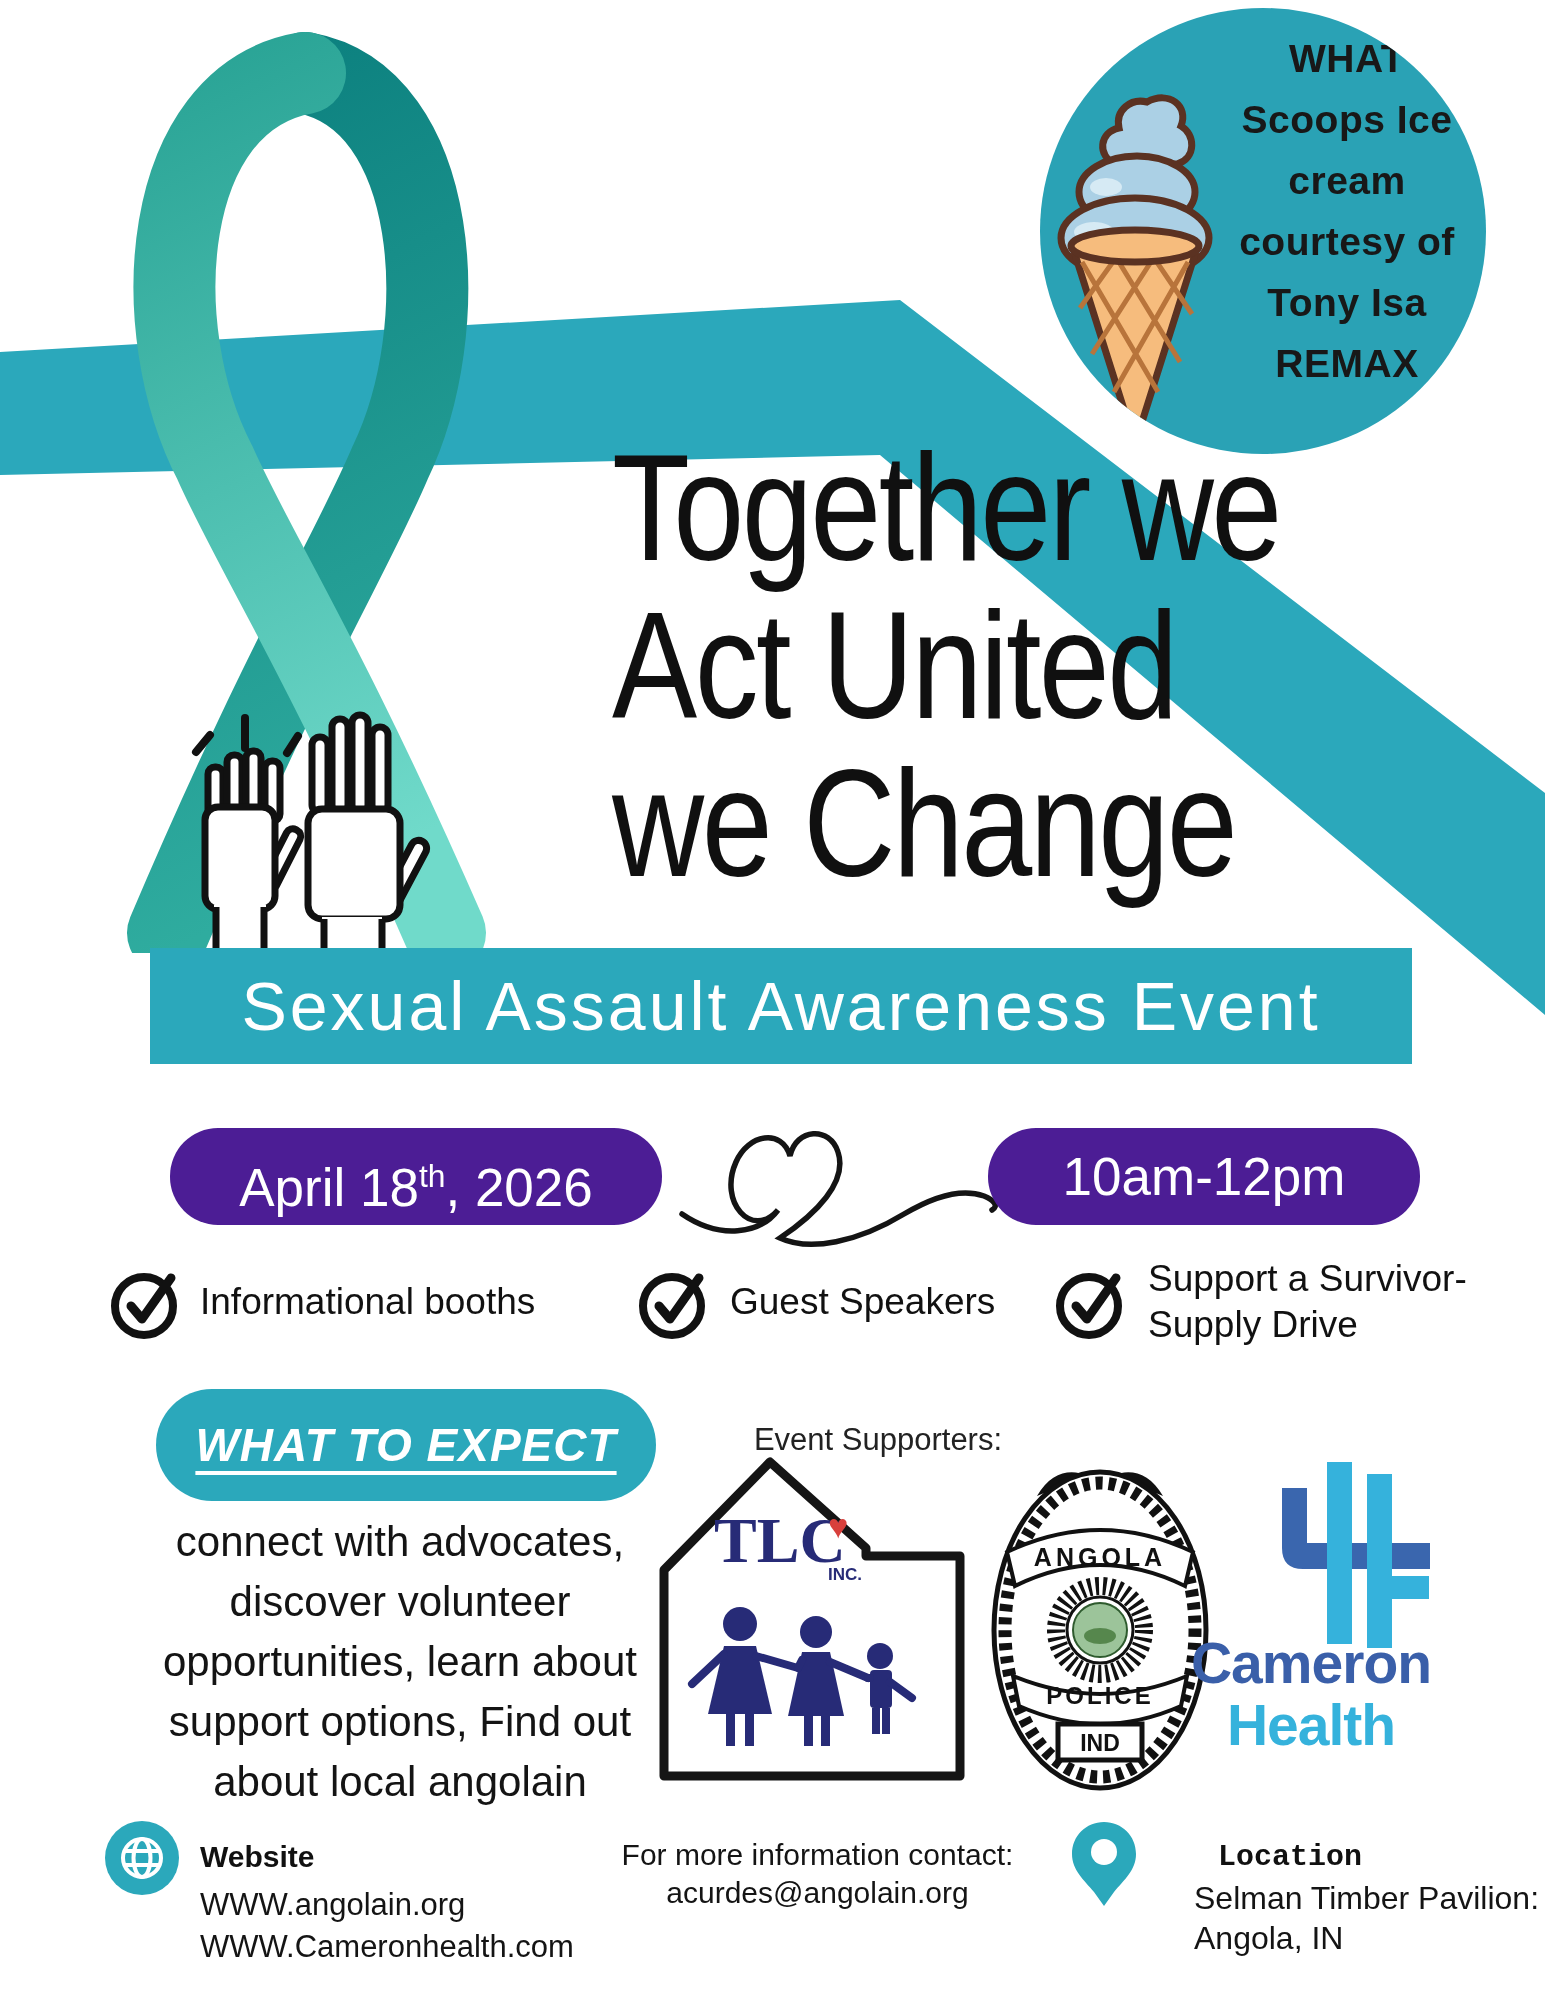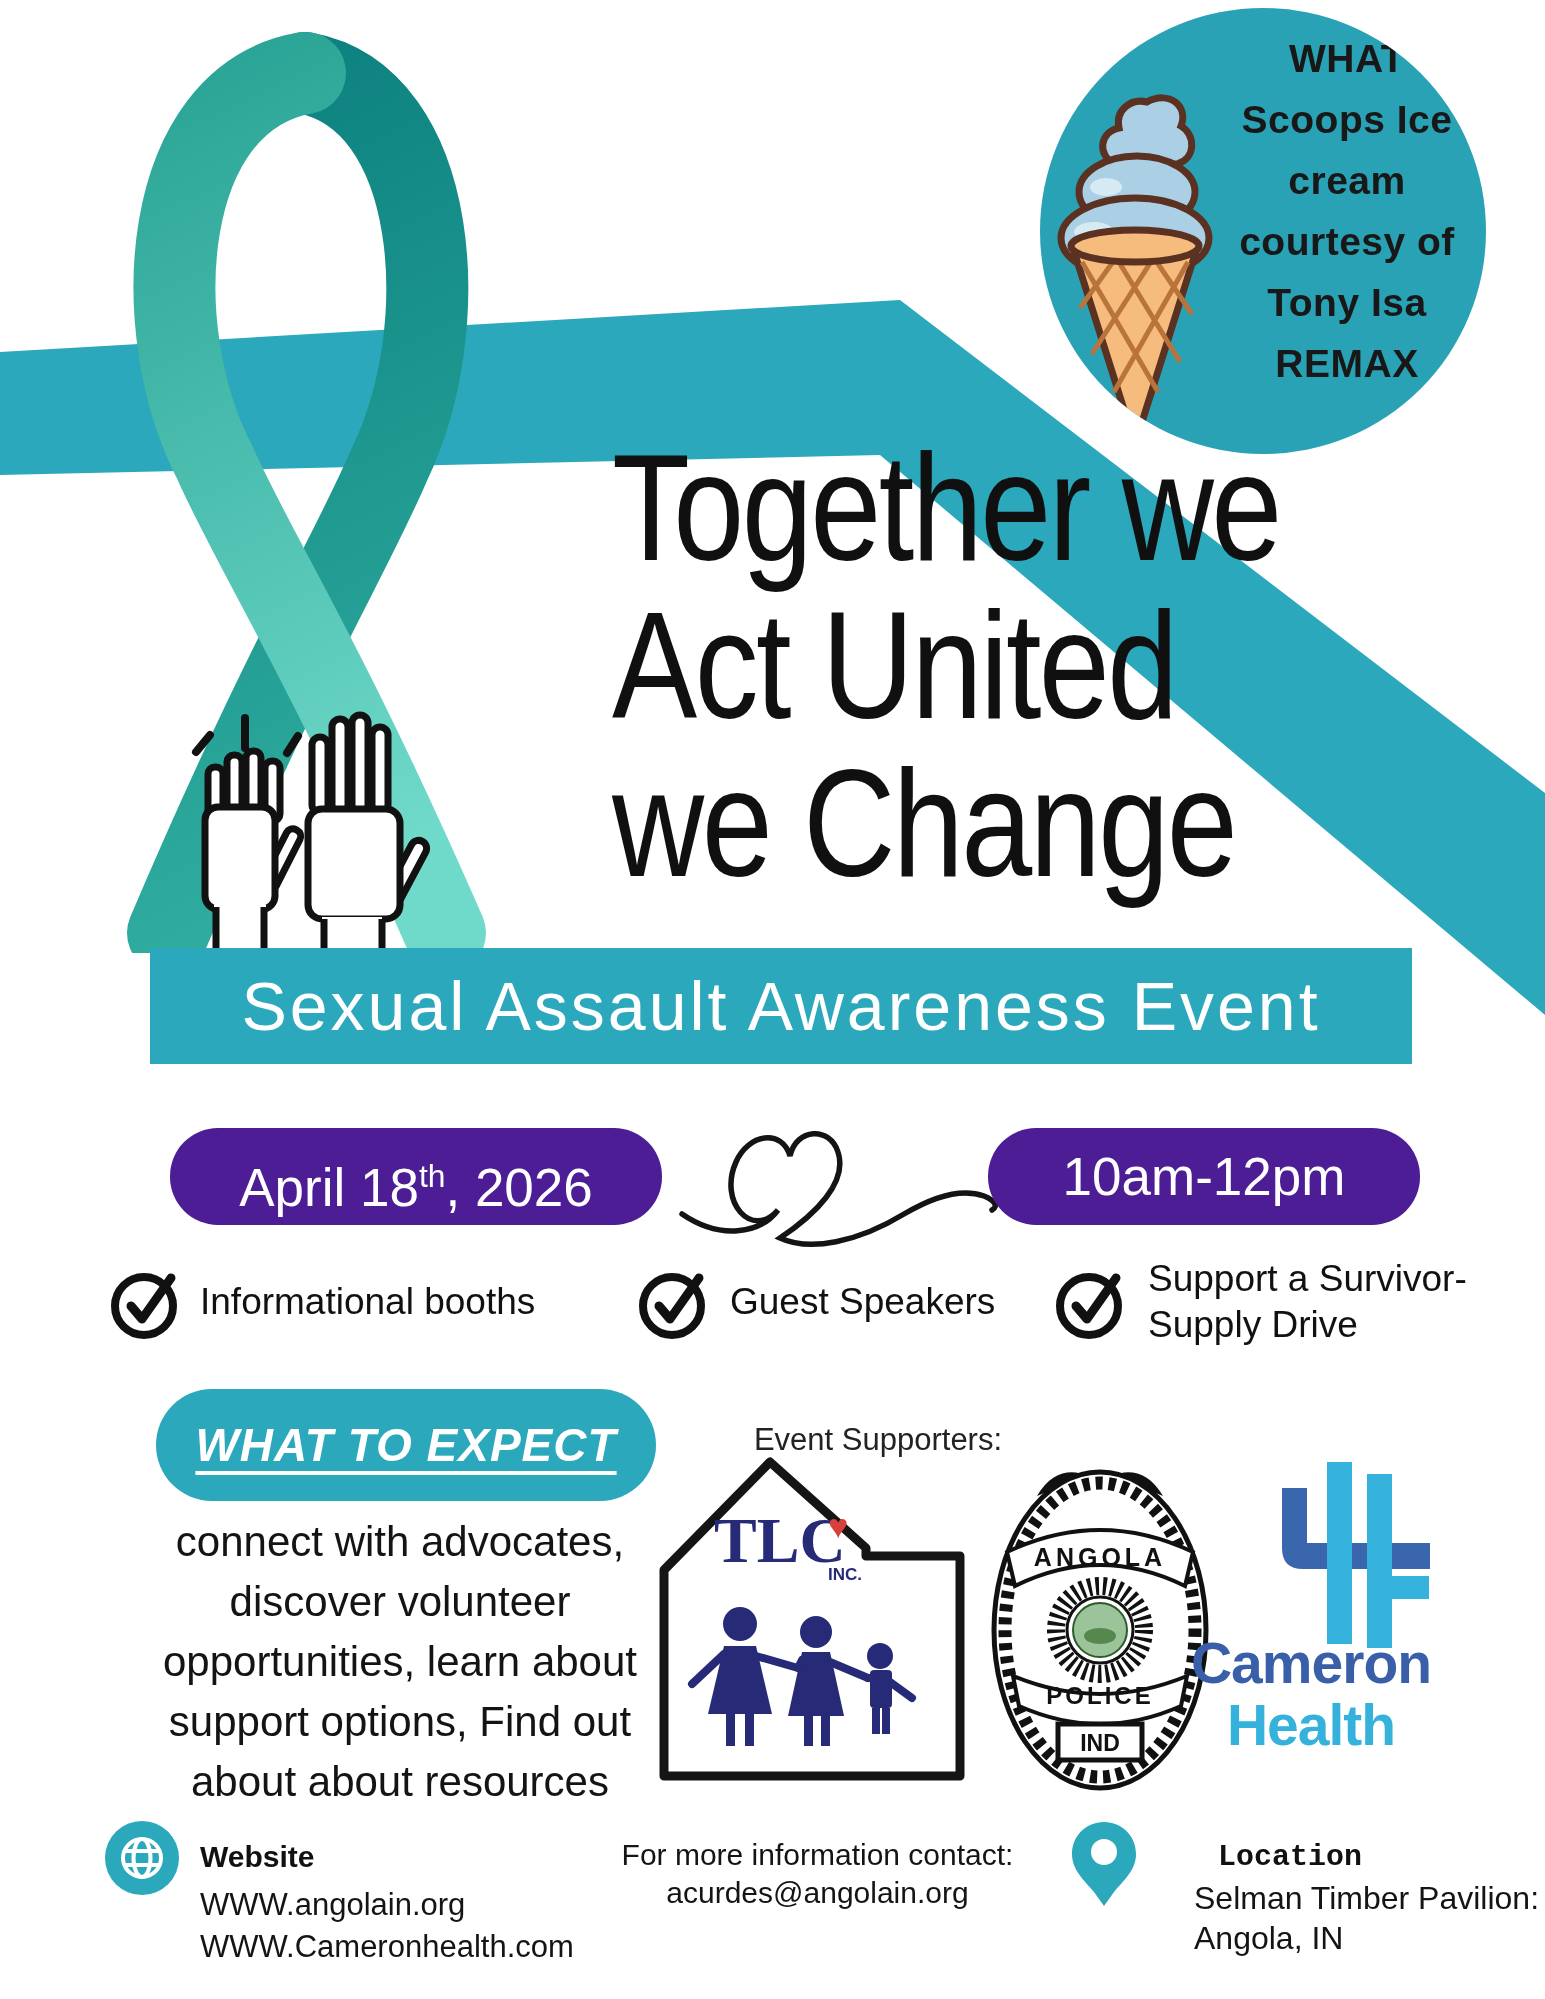--- a/index.html
+++ b/index.html
@@ -157,21 +157,21 @@
   </div>
 
   <div class="abs expect-pill">
     <div class="expect-text"><span>WHAT TO EXPECT</span></div>
   </div>
   <div class="abs expect-body">
     <div>connect with advocates,</div>
     <div>discover volunteer</div>
     <div>opportunities, learn about</div>
     <div>support options, Find out</div>
-    <div>about about resources</div>
+    <div>about local angolain</div>
   </div>
 
   <div class="abs supporters-heading">Event Supporters:</div>
 
   <svg class="abs" style="left:658px;top:1452px;" width="310" height="330" viewBox="0 0 310 330">
     <path d="M6,118 L112,10 L208,96 L208,104 L302,104 L302,324 L6,324 Z" fill="#ffffff" stroke="#151515" stroke-width="9" stroke-linejoin="round"></path>
     <text x="56" y="110" font-size="64" font-weight="700" fill="#272B77" font-family="Liberation Serif, serif">TLC</text>
     <text x="170" y="86" font-size="34" fill="#D8403C">♥</text>
     <text x="170" y="128" font-size="17" font-weight="700" fill="#272B77">INC.</text>
     <g fill="#272B77">

